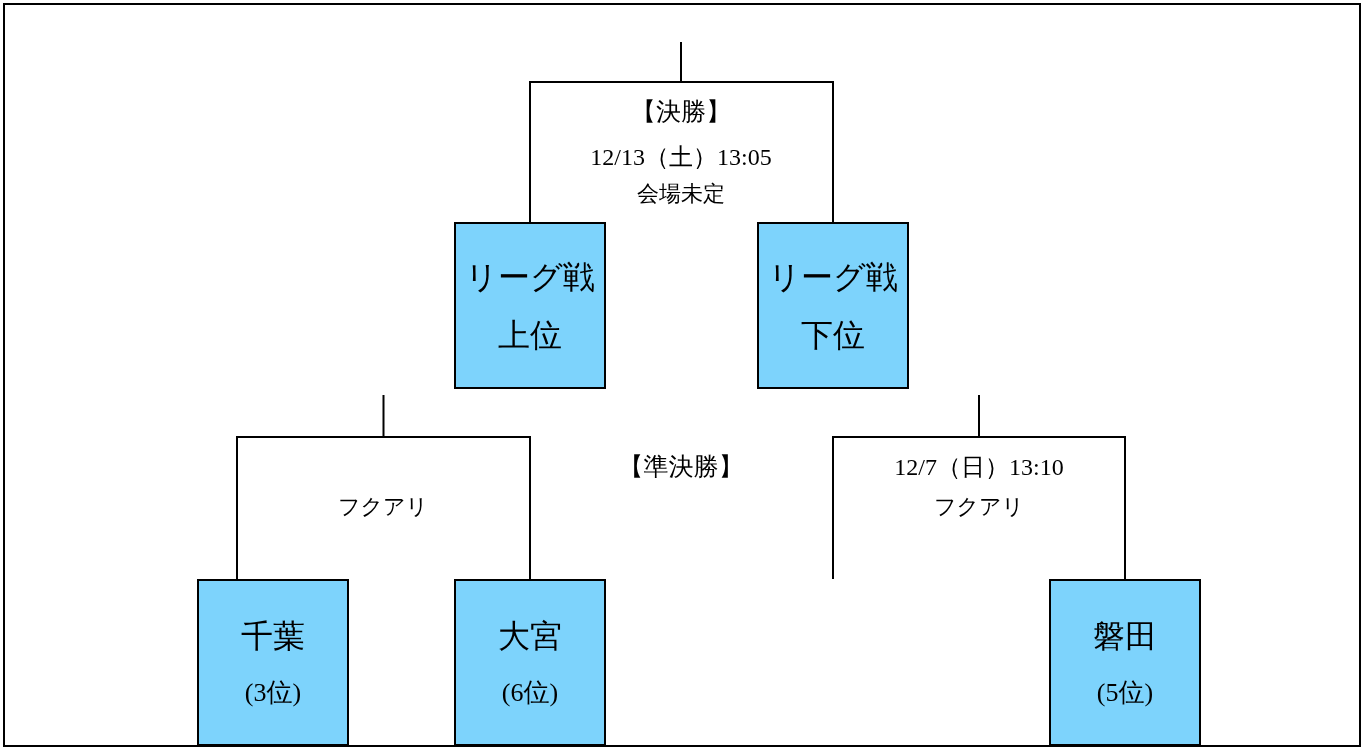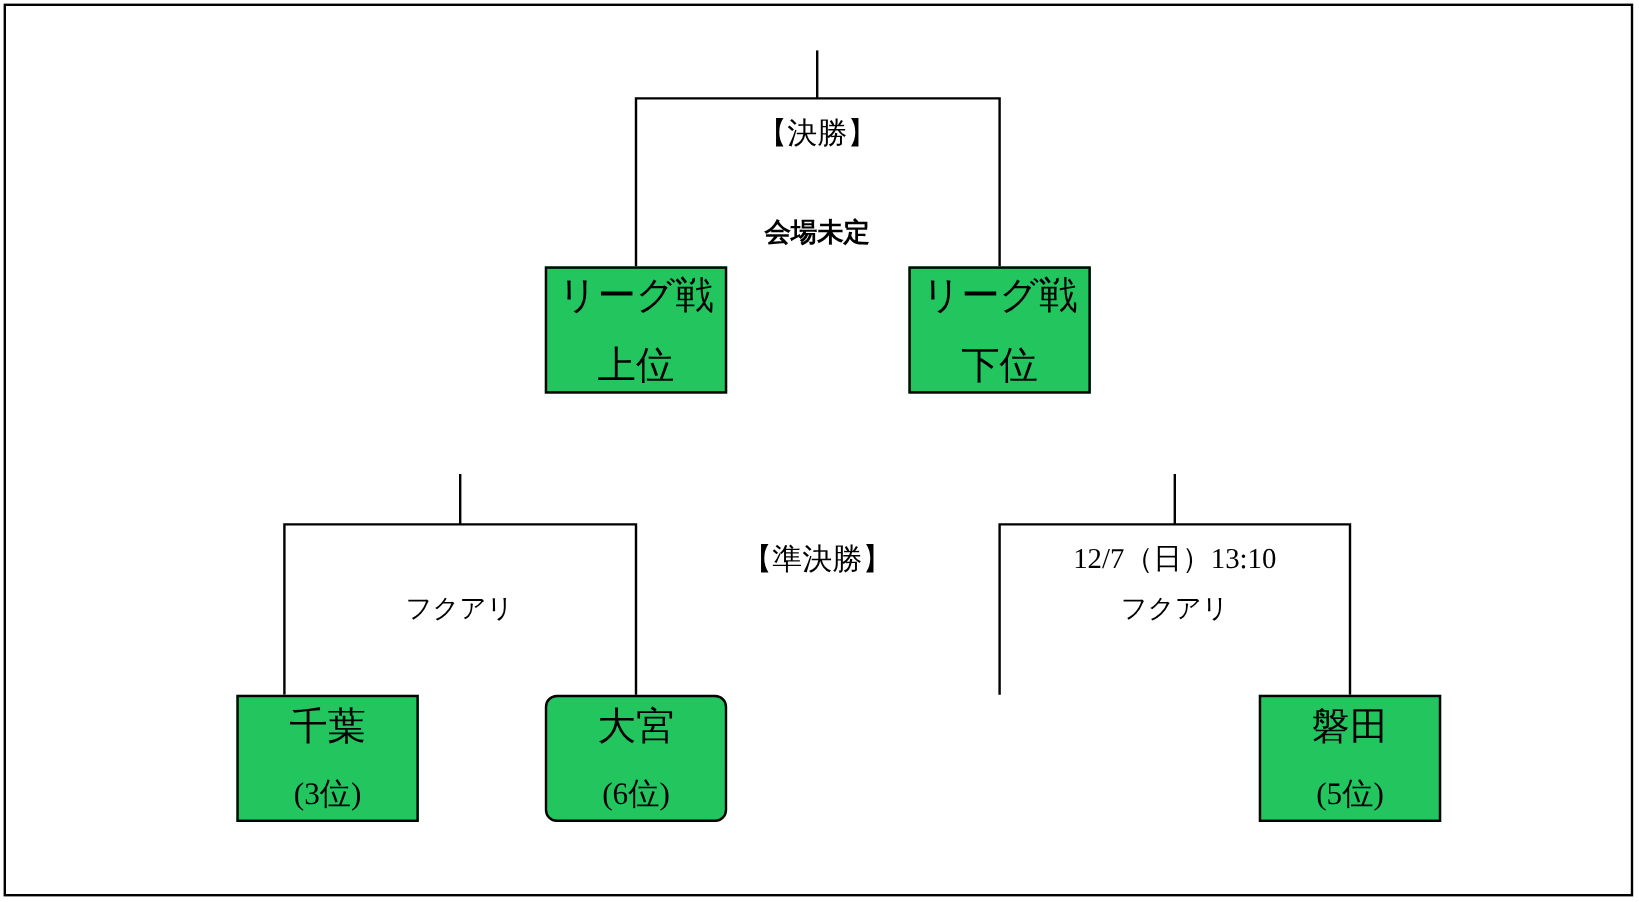--- a/index.html
+++ b/index.html
@@ -41,67 +41,68 @@
     transform: translate(-50%, -50%);
     white-space: nowrap;
     line-height: 1.2;
   }
   .round-label   { font-size: 25px; }
   .datetime-label{ font-size: 24px; }
   .venue-label   { font-size: 22px; }
 
   #final-round    { left: 681px; top: 112px; }
   #final-datetime { left: 681px; top: 157px; }
-  #final-venue    { left: 681px; top: 194px; font-weight: bold; }
+  #final-venue    { left: 681px; top: 194px; }
   #sf-round       { left: 681px; top: 467px; }
   #sf1-datetime   { left: 383px; top: 467px; }
   #sf1-venue      { left: 383px; top: 507px; }
   #sf2-datetime   { left: 979px; top: 467px; }
   #sf2-venue      { left: 979px; top: 507px; }
 
   .slot-box {
     position: absolute;
-    width: 152px; height: 106px;
-    background: #22c55e;
+    width: 152px; height: 167px;
+    background: #7dd3fc;
     border: 2px solid #000000;
     box-sizing: border-box;
     display: flex;
     flex-direction: column;
     align-items: center;
     justify-content: center;
     text-align: center;
   }
   .slot-box .line1 { font-size: 32px; line-height: 1; }
   .slot-box .line2 { font-size: 32px; line-height: 1; margin-top: 26px; }
   .slot-box .rank  { font-size: 26px; line-height: 1; margin-top: 28px; }
 
   #box-final-upper { left: 454px;  top: 222px; }
   #box-final-lower { left: 757px;  top: 222px; }
   #box-sf1-a { left: 161px;  top: 579px; margin-left: 36px; }
-  #box-sf1-b { left: 454px;  top: 579px; border-radius: 10px; }
+  #box-sf1-b { left: 454px;  top: 579px; }
   #box-sf2-a { left: 757px;  top: 579px; }
   #box-sf2-b { left: 1049px; top: 579px; }
 </style>
 </head>
 <body>
 
 <div class="canvas">
 
   <div class="outer-border"></div>
 
   <svg class="lines" viewBox="0 0 1366 752">
     <path d="M681 42 V82"></path>
     <path d="M530 222 V82 H833 V222"></path>
     <path d="M383.5 395 V437"></path>
     <path d="M237 579 V437 H530 V579"></path>
     <path d="M979 395 V437"></path>
     <path d="M833 579 V437 H1125 V579"></path>
   </svg>
 
   <div class="lbl round-label" id="final-round">【決勝】</div>
+  <div class="lbl datetime-label" id="final-datetime">12/13（土）13:05</div>
   <div class="lbl venue-label" id="final-venue">会場未定</div>
 
   <div class="lbl round-label" id="sf-round">【準決勝】</div>
 
   <div class="lbl venue-label" id="sf1-venue">フクアリ</div>
 
   <div class="lbl datetime-label" id="sf2-datetime">12/7（日）13:10</div>
   <div class="lbl venue-label" id="sf2-venue">フクアリ</div>
 
   <div class="slot-box" id="box-final-upper">

